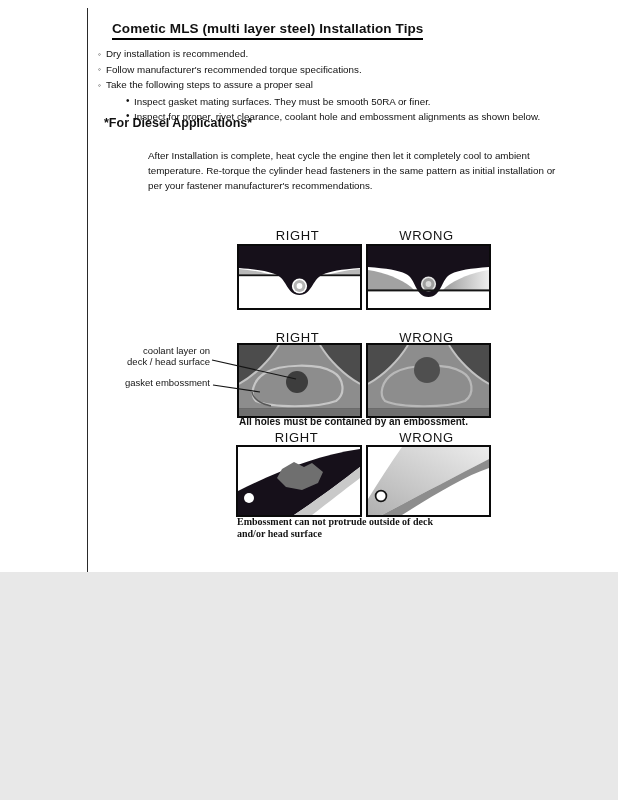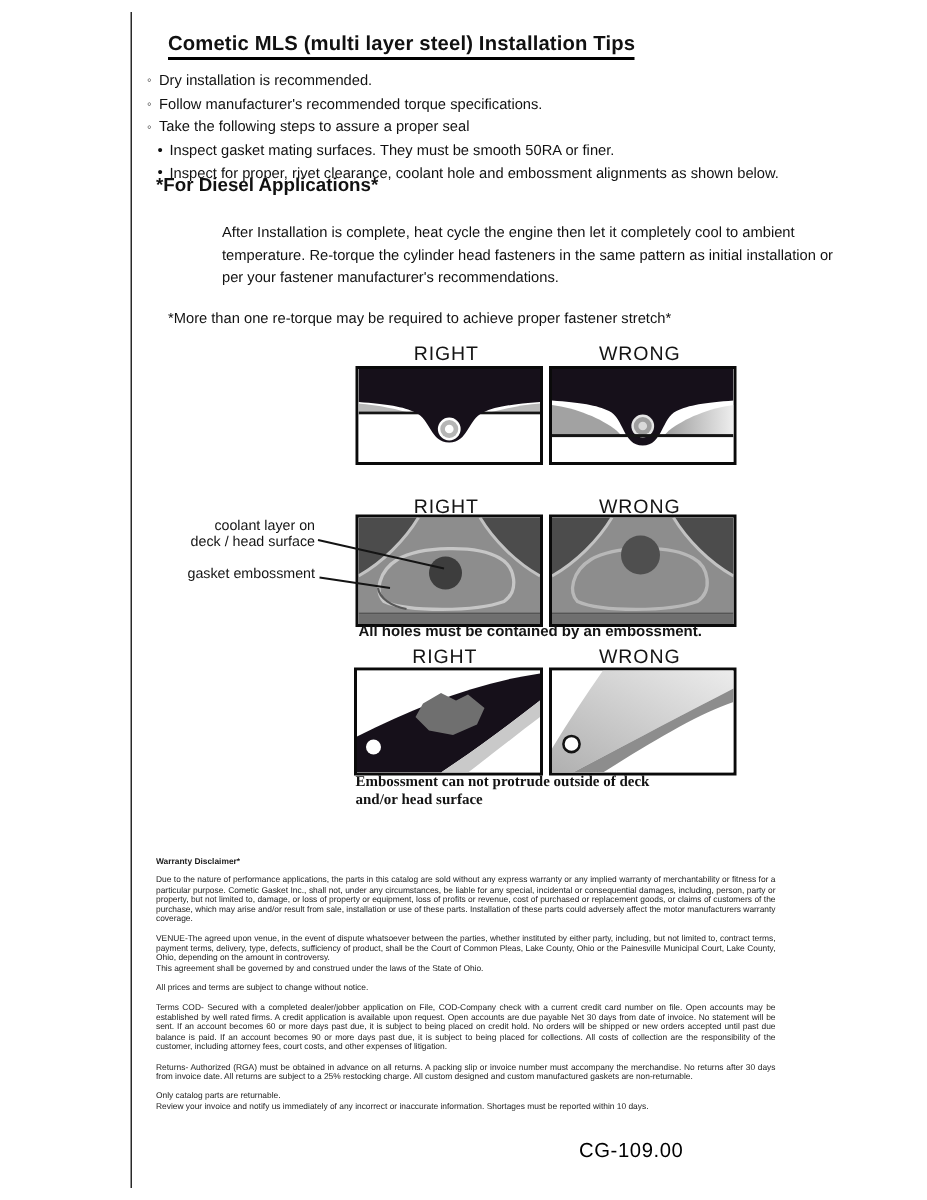--- a/index.html
+++ b/index.html
@@ -1,30 +1,30 @@
 <!DOCTYPE html>
 <html><head>
 <meta charset="utf-8">
 <style>
   html,body{margin:0;padding:0;background:#e8e8e8;}
   .page{
-    position:relative;width:618px;height:800px;background:#ffffff;
+    position:relative;width:618px;height:572px;background:#ffffff;
     font-family:"Liberation Sans",sans-serif;color:#111;overflow:hidden;
     margin:0 auto;
   }
   .abs{position:absolute;}
   .vline{left:87px;top:8px;width:1px;height:784px;background:#2a2a2a;}
   .title{
     left:112px;top:21px;font-size:13.5px;font-weight:bold;
     border-bottom:2px solid #000;padding-bottom:1.5px;letter-spacing:.1px;
   }
   .bullets{left:98px;top:46px;font-size:9.8px;line-height:15px;width:440px;}
   .b-row{white-space:nowrap;}
   .b-marker{display:inline-block;width:8px;font-size:8.5px;vertical-align:0.5px;}
-  .sub{margin-left:7px;}
+  .sub{margin-left:28px;}
   .sub .b-marker{font-size:10px;}
   .diesel-h{left:104px;top:116px;font-size:12.5px;font-weight:bold;}
   .body-p{left:112px;width:412px;font-size:9.8px;line-height:15px;}
   .dg-label{font-size:13px;letter-spacing:.6px;text-align:center;width:121px;color:#141414;}
   .dg-box{width:121px;border:2.5px solid #0a0a0a;background:#fff;}
   .dg-box svg{display:block;}
   .dg-caption{font-size:10px;font-weight:bold;line-height:12px;color:#141414;}
   .anno{font-size:9.5px;line-height:10.5px;text-align:right;width:96px;color:#141414;}
   .legal{left:104px;top:572px;width:413px;font-size:5.6px;line-height:6.4px;color:#1c1c1c;}
   .legal .lh{font-weight:bold;margin:0 0 6px 0;}
@@ -45,21 +45,20 @@
   <div class="abs bullets">
     <div class="b-row"><span class="b-marker">◦</span><span>Dry installation is recommended.</span></div>
     <div class="b-row"><span class="b-marker">◦</span><span>Follow manufacturer's recommended torque specifications.</span></div>
     <div class="b-row"><span class="b-marker">◦</span><span>Take the following steps to assure a proper seal</span></div>
     <div class="b-row sub"><span class="b-marker">•</span><span>Inspect gasket mating surfaces.  They must be smooth 50RA or finer.</span></div>
     <div class="b-row sub"><span class="b-marker">•</span><span>Inspect for proper, rivet clearance, coolant hole and embossment alignments as shown below.</span></div>
   </div>
 
   <div class="abs diesel-h">*For Diesel Applications*</div>
   <div class="abs body-p" style="top:148px;margin-left:36px;">After Installation is complete, heat cycle the engine then let it completely cool to ambient temperature. Re-torque the cylinder head fasteners in the same pattern as initial installation or per your fastener manufacturer's recommendations.</div>
-  <div class="abs body-p" style="top:205px;">*More than one re-torque may be required to achieve proper fastener stretch*</div>
 
   <div class="abs dg-label" style="left:237px;top:228px;">RIGHT</div>
   <div class="abs dg-label" style="left:366px;top:228px;">WRONG</div>
 
   <div class="abs dg-box" style="left:237px;top:244px;height:62px;">
     <svg width="121" height="62" viewBox="0 0 121 62">
       <rect width="121" height="62" fill="#ffffff"></rect>
       <path d="M0,23 C14,24 26,27 37,30 L0,30 Z" fill="#b9b9b9"></path>
       <path d="M121,23 C107,24 95,27 84,30 L121,30 Z" fill="#b9b9b9"></path>
       <rect x="0" y="28.4" width="121" height="1.8" fill="#141414"></rect>

